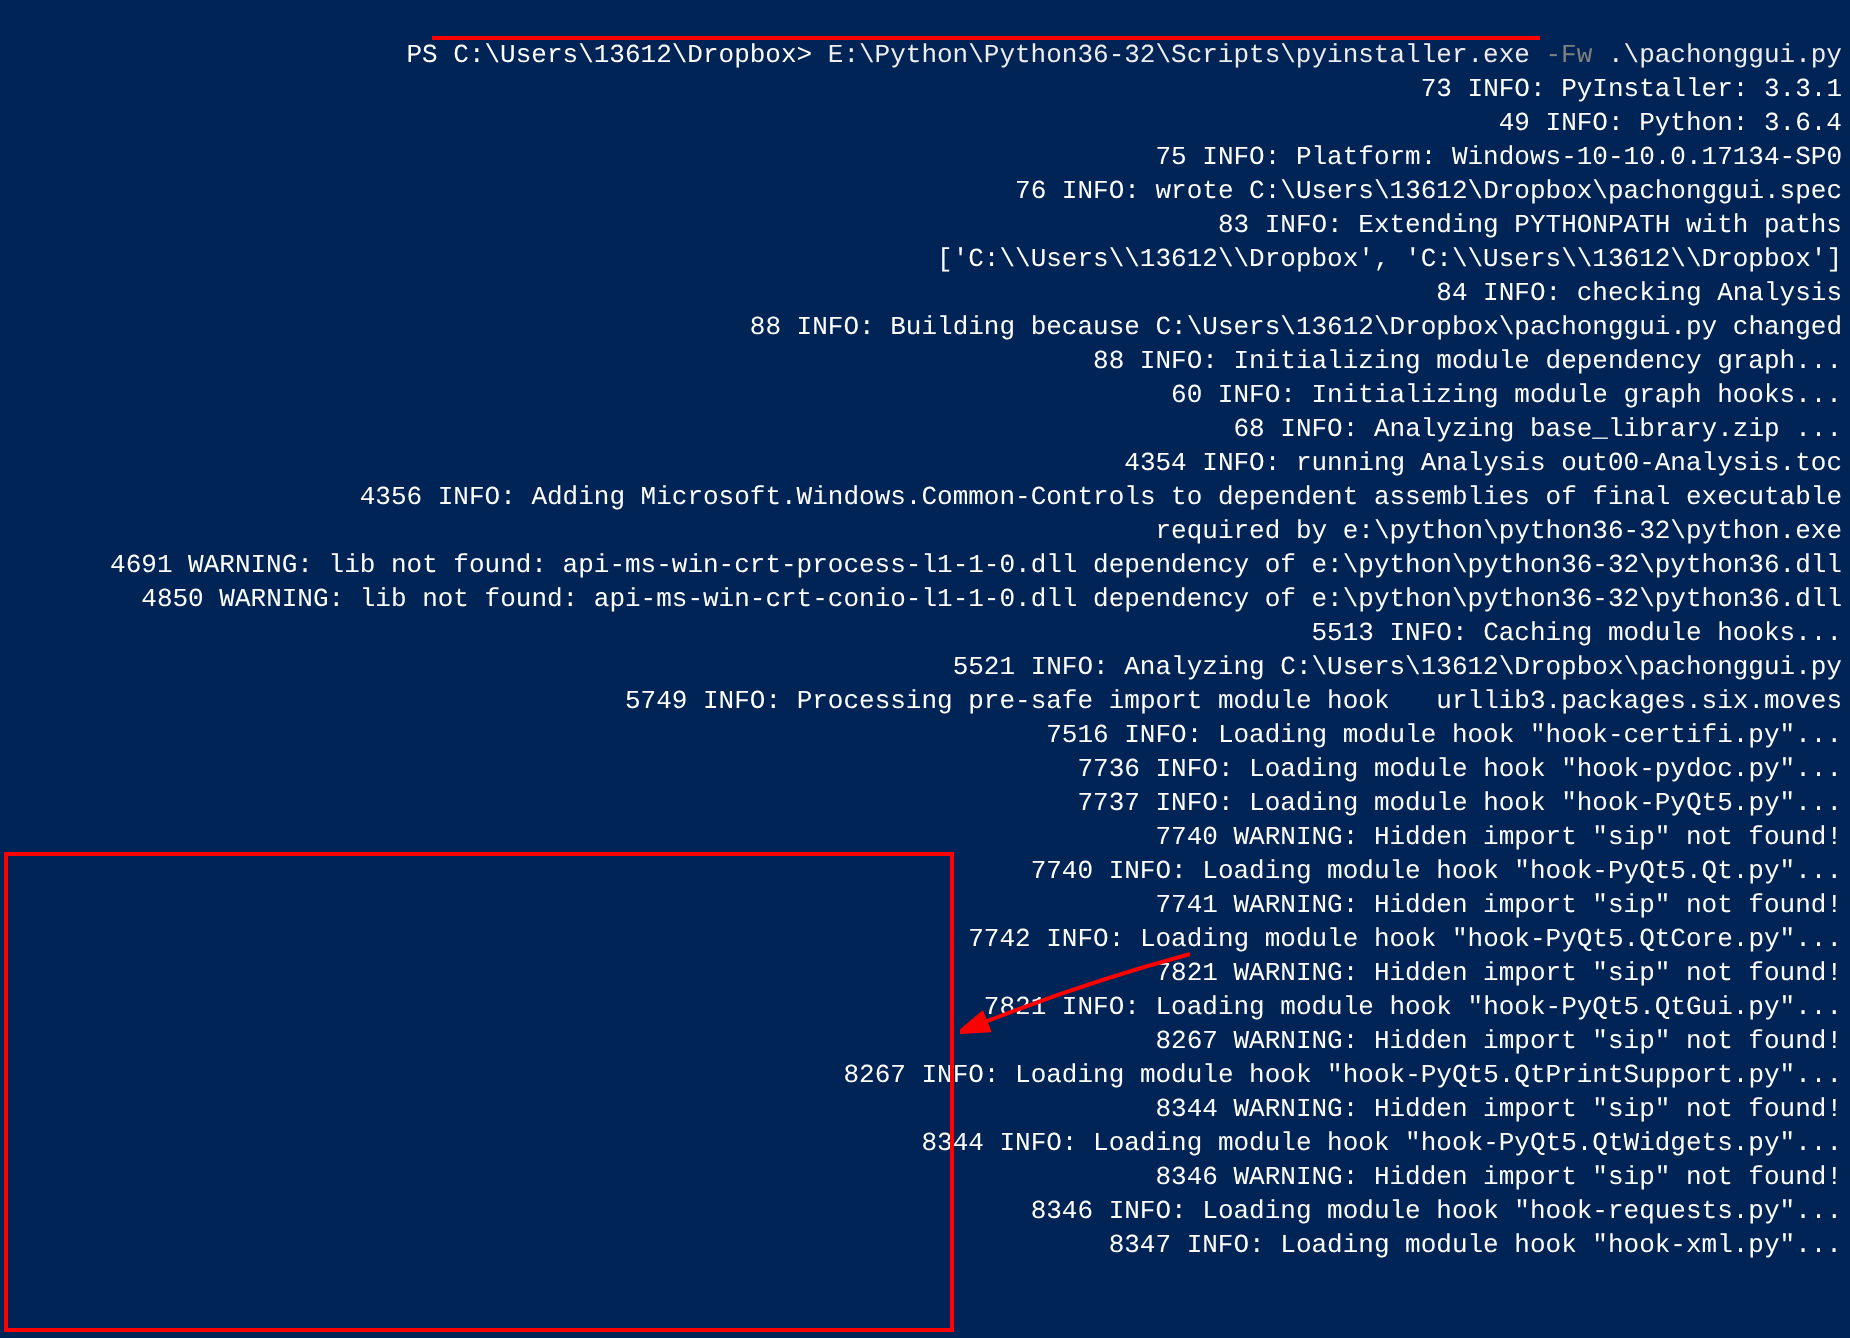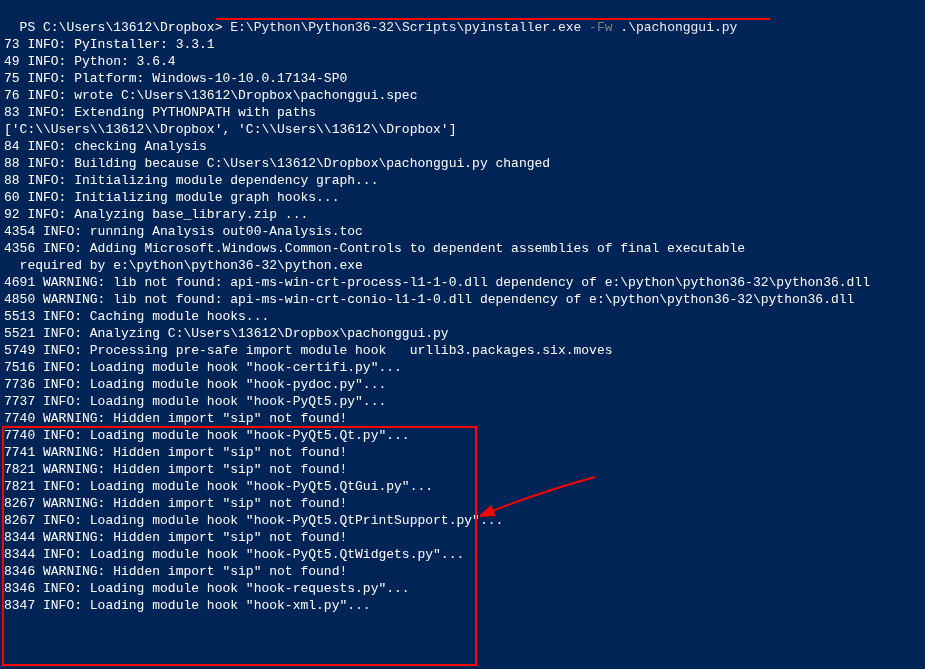--- a/index.html
+++ b/index.html
@@ -8,21 +8,21 @@
     font-family: "Consolas", "Courier New", monospace;
     font-size: 13px;
     line-height: 17px;
     color: #ffffff;
     width: 925px;
     height: 669px;
     overflow: hidden;
     position: relative;
     padding-top: 2px;
   }
-  .line { padding: 0 4px; white-space: pre; }
+  .line { padding: 0 4px; white-space: pre; text-align: right; }
   .white { color: #ffffff; }
   .yellow { color: #eeedf0; }
   .gray { color: #808080; }
   .underline-red {
     position: absolute;
     height: 2px;
     background: #ff0000;
     top: 18px;
     left: 216px;
     width: 554px;
@@ -58,35 +58,36 @@
     <div class="line white">73 INFO: PyInstaller: 3.3.1</div>
     <div class="line white">49 INFO: Python: 3.6.4</div>
     <div class="line white">75 INFO: Platform: Windows-10-10.0.17134-SP0</div>
     <div class="line white">76 INFO: wrote C:\Users\13612\Dropbox\pachonggui.spec</div>
     <div class="line white">83 INFO: Extending PYTHONPATH with paths</div>
     <div class="line white">['C:\\Users\\13612\\Dropbox', 'C:\\Users\\13612\\Dropbox']</div>
     <div class="line white">84 INFO: checking Analysis</div>
     <div class="line white">88 INFO: Building because C:\Users\13612\Dropbox\pachonggui.py changed</div>
     <div class="line white">88 INFO: Initializing module dependency graph...</div>
     <div class="line white">60 INFO: Initializing module graph hooks...</div>
-    <div class="line white">92 INFO: Analyzing base_library.zip ...</div>
+    <div class="line white">68 INFO: Analyzing base_library.zip ...</div>
     <div class="line white">4354 INFO: running Analysis out00-Analysis.toc</div>
     <div class="line white">4356 INFO: Adding Microsoft.Windows.Common-Controls to dependent assemblies of final executable</div>
     <div class="line white">  required by e:\python\python36-32\python.exe</div>
     <div class="line white">4691 WARNING: lib not found: api-ms-win-crt-process-l1-1-0.dll dependency of e:\python\python36-32\python36.dll</div>
     <div class="line white">4850 WARNING: lib not found: api-ms-win-crt-conio-l1-1-0.dll dependency of e:\python\python36-32\python36.dll</div>
     <div class="line white">5513 INFO: Caching module hooks...</div>
     <div class="line white">5521 INFO: Analyzing C:\Users\13612\Dropbox\pachonggui.py</div>
     <div class="line white">5749 INFO: Processing pre-safe import module hook   urllib3.packages.six.moves</div>
     <div class="line white">7516 INFO: Loading module hook "hook-certifi.py"...</div>
     <div class="line white">7736 INFO: Loading module hook "hook-pydoc.py"...</div>
     <div class="line white">7737 INFO: Loading module hook "hook-PyQt5.py"...</div>
     <div class="line white">7740 WARNING: Hidden import "sip" not found!</div>
     <div class="line white">7740 INFO: Loading module hook "hook-PyQt5.Qt.py"...</div>
     <div class="line white">7741 WARNING: Hidden import "sip" not found!</div>
+    <div class="line white">7742 INFO: Loading module hook "hook-PyQt5.QtCore.py"...</div>
     <div class="line white">7821 WARNING: Hidden import "sip" not found!</div>
     <div class="line white">7821 INFO: Loading module hook "hook-PyQt5.QtGui.py"...</div>
     <div class="line white">8267 WARNING: Hidden import "sip" not found!</div>
     <div class="line white">8267 INFO: Loading module hook "hook-PyQt5.QtPrintSupport.py"...</div>
     <div class="line white">8344 WARNING: Hidden import "sip" not found!</div>
     <div class="line white">8344 INFO: Loading module hook "hook-PyQt5.QtWidgets.py"...</div>
     <div class="line white">8346 WARNING: Hidden import "sip" not found!</div>
     <div class="line white">8346 INFO: Loading module hook "hook-requests.py"...</div>
     <div class="line white">8347 INFO: Loading module hook "hook-xml.py"...</div>
   </div>

